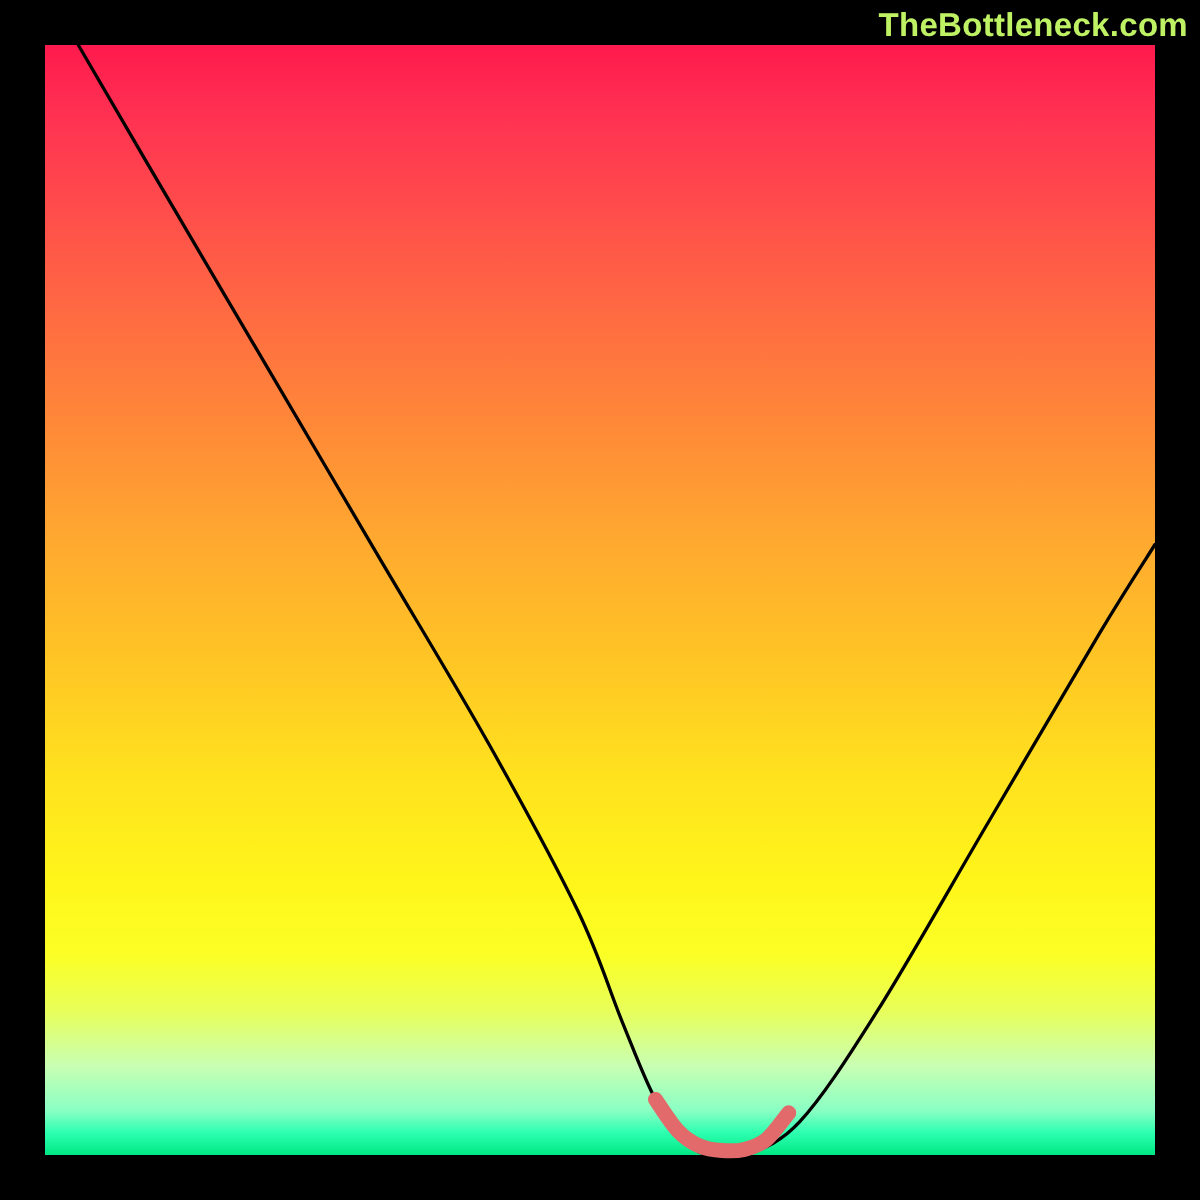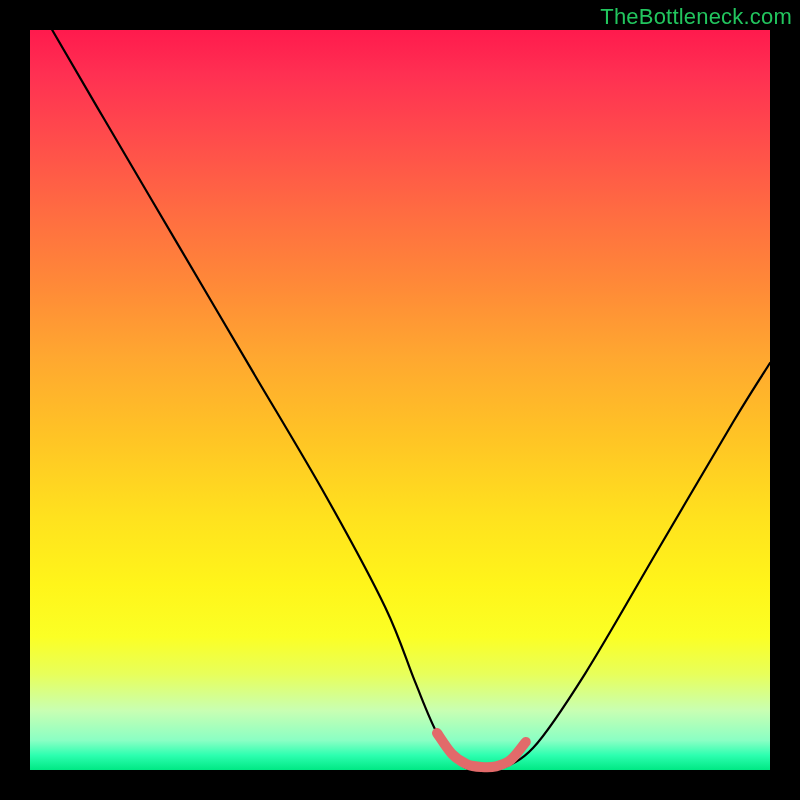--- a/index.html
+++ b/index.html
@@ -40,23 +40,23 @@
       #c8ffb3 92%,
       #8affc4 96%,
       #2dffb0 98%,
       #00e884 100%
     );
   }
   .watermark {
     position: absolute;
     top: 4px;
     right: 8px;
-    color: #22c55e;
+    color: #bef264;
     font-size: 22px;
-    font-weight: 400;
+    font-weight: 700;
     letter-spacing: 0.2px;
     user-select: none;
   }
   svg.curve {
     position: absolute;
     left: 0;
     top: 0;
     width: 740px;
     height: 740px;
     overflow: visible;

